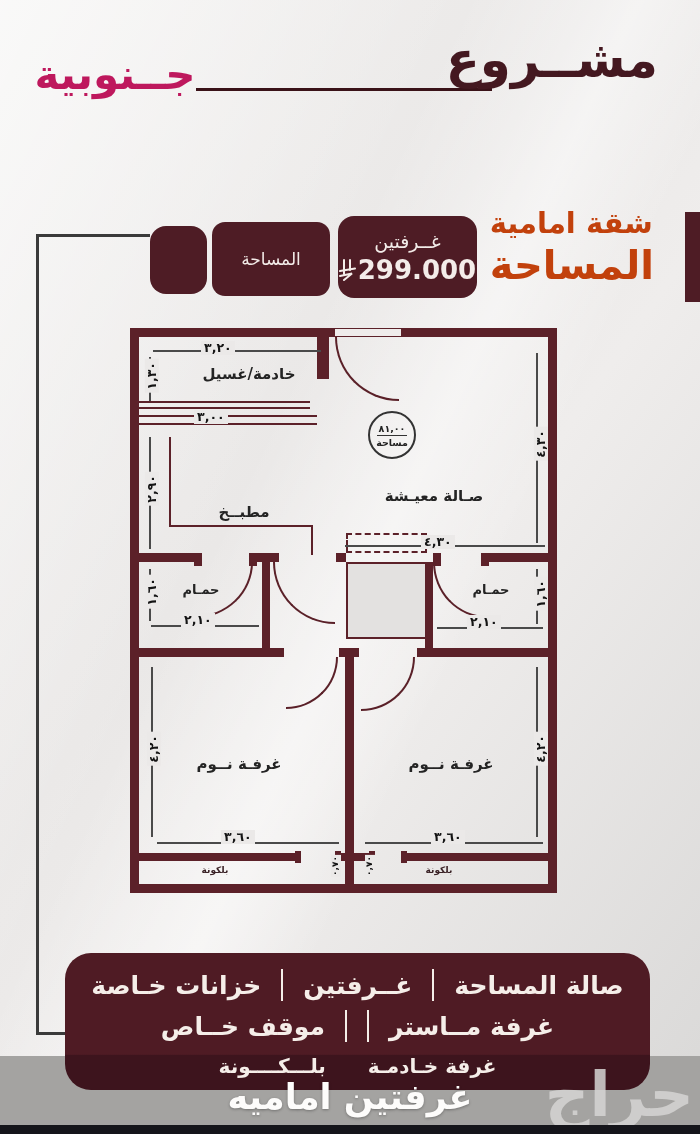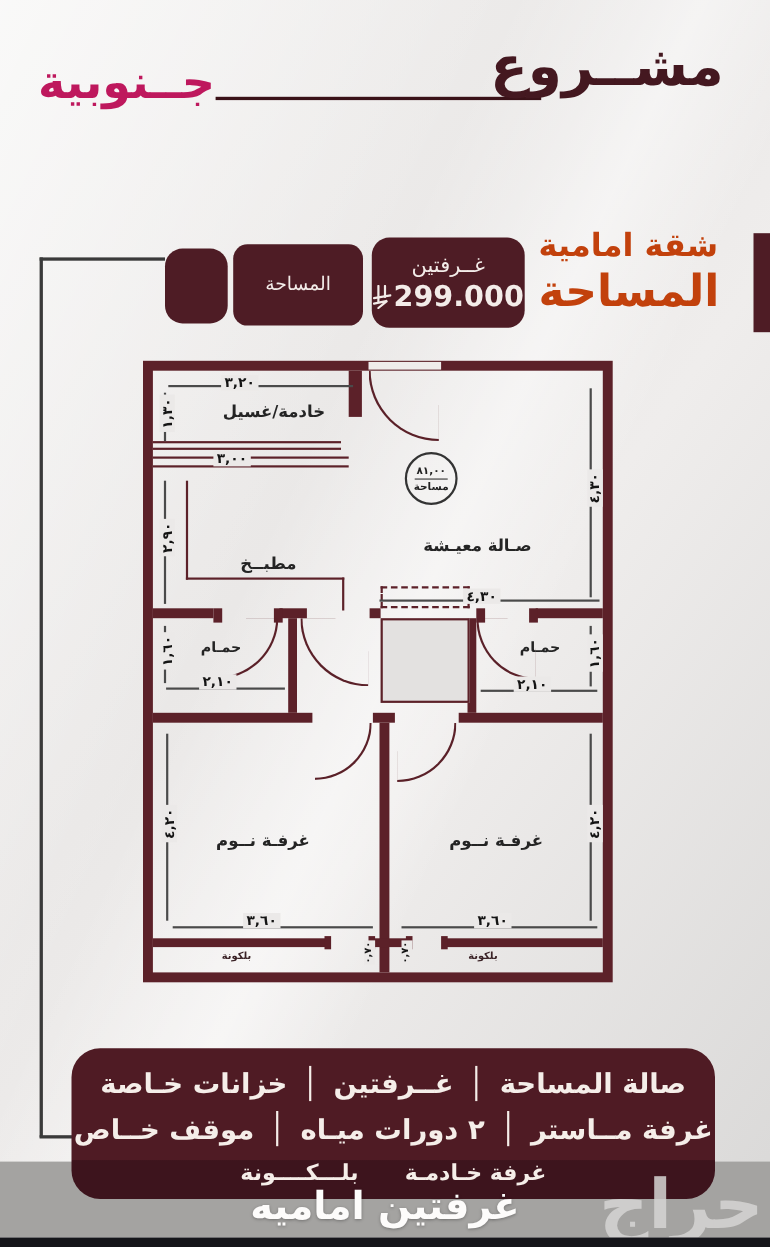--- a/index.html
+++ b/index.html
@@ -221,21 +221,20 @@
   <div class="feat-row">
     <span>صالة المساحة</span>
     <span class="feat-sep"></span>
     <span>غــرفتين</span>
     <span class="feat-sep"></span>
     <span>خزانات خـاصة</span>
   </div>
   <div class="feat-row">
     <span>غرفة مــاستر</span>
     <span class="feat-sep"></span>
-    <span>٢ دورات ميـاه</span>
     <span class="feat-sep"></span>
     <span>موقف خــاص</span>
   </div>
   <div class="feat-row small">
     <span>غرفة خـادمـة</span>
     <span>بلـــكــــونة</span>
   </div>
 </div>
 
 <div class="abs caption">غرفتين اماميه</div>

